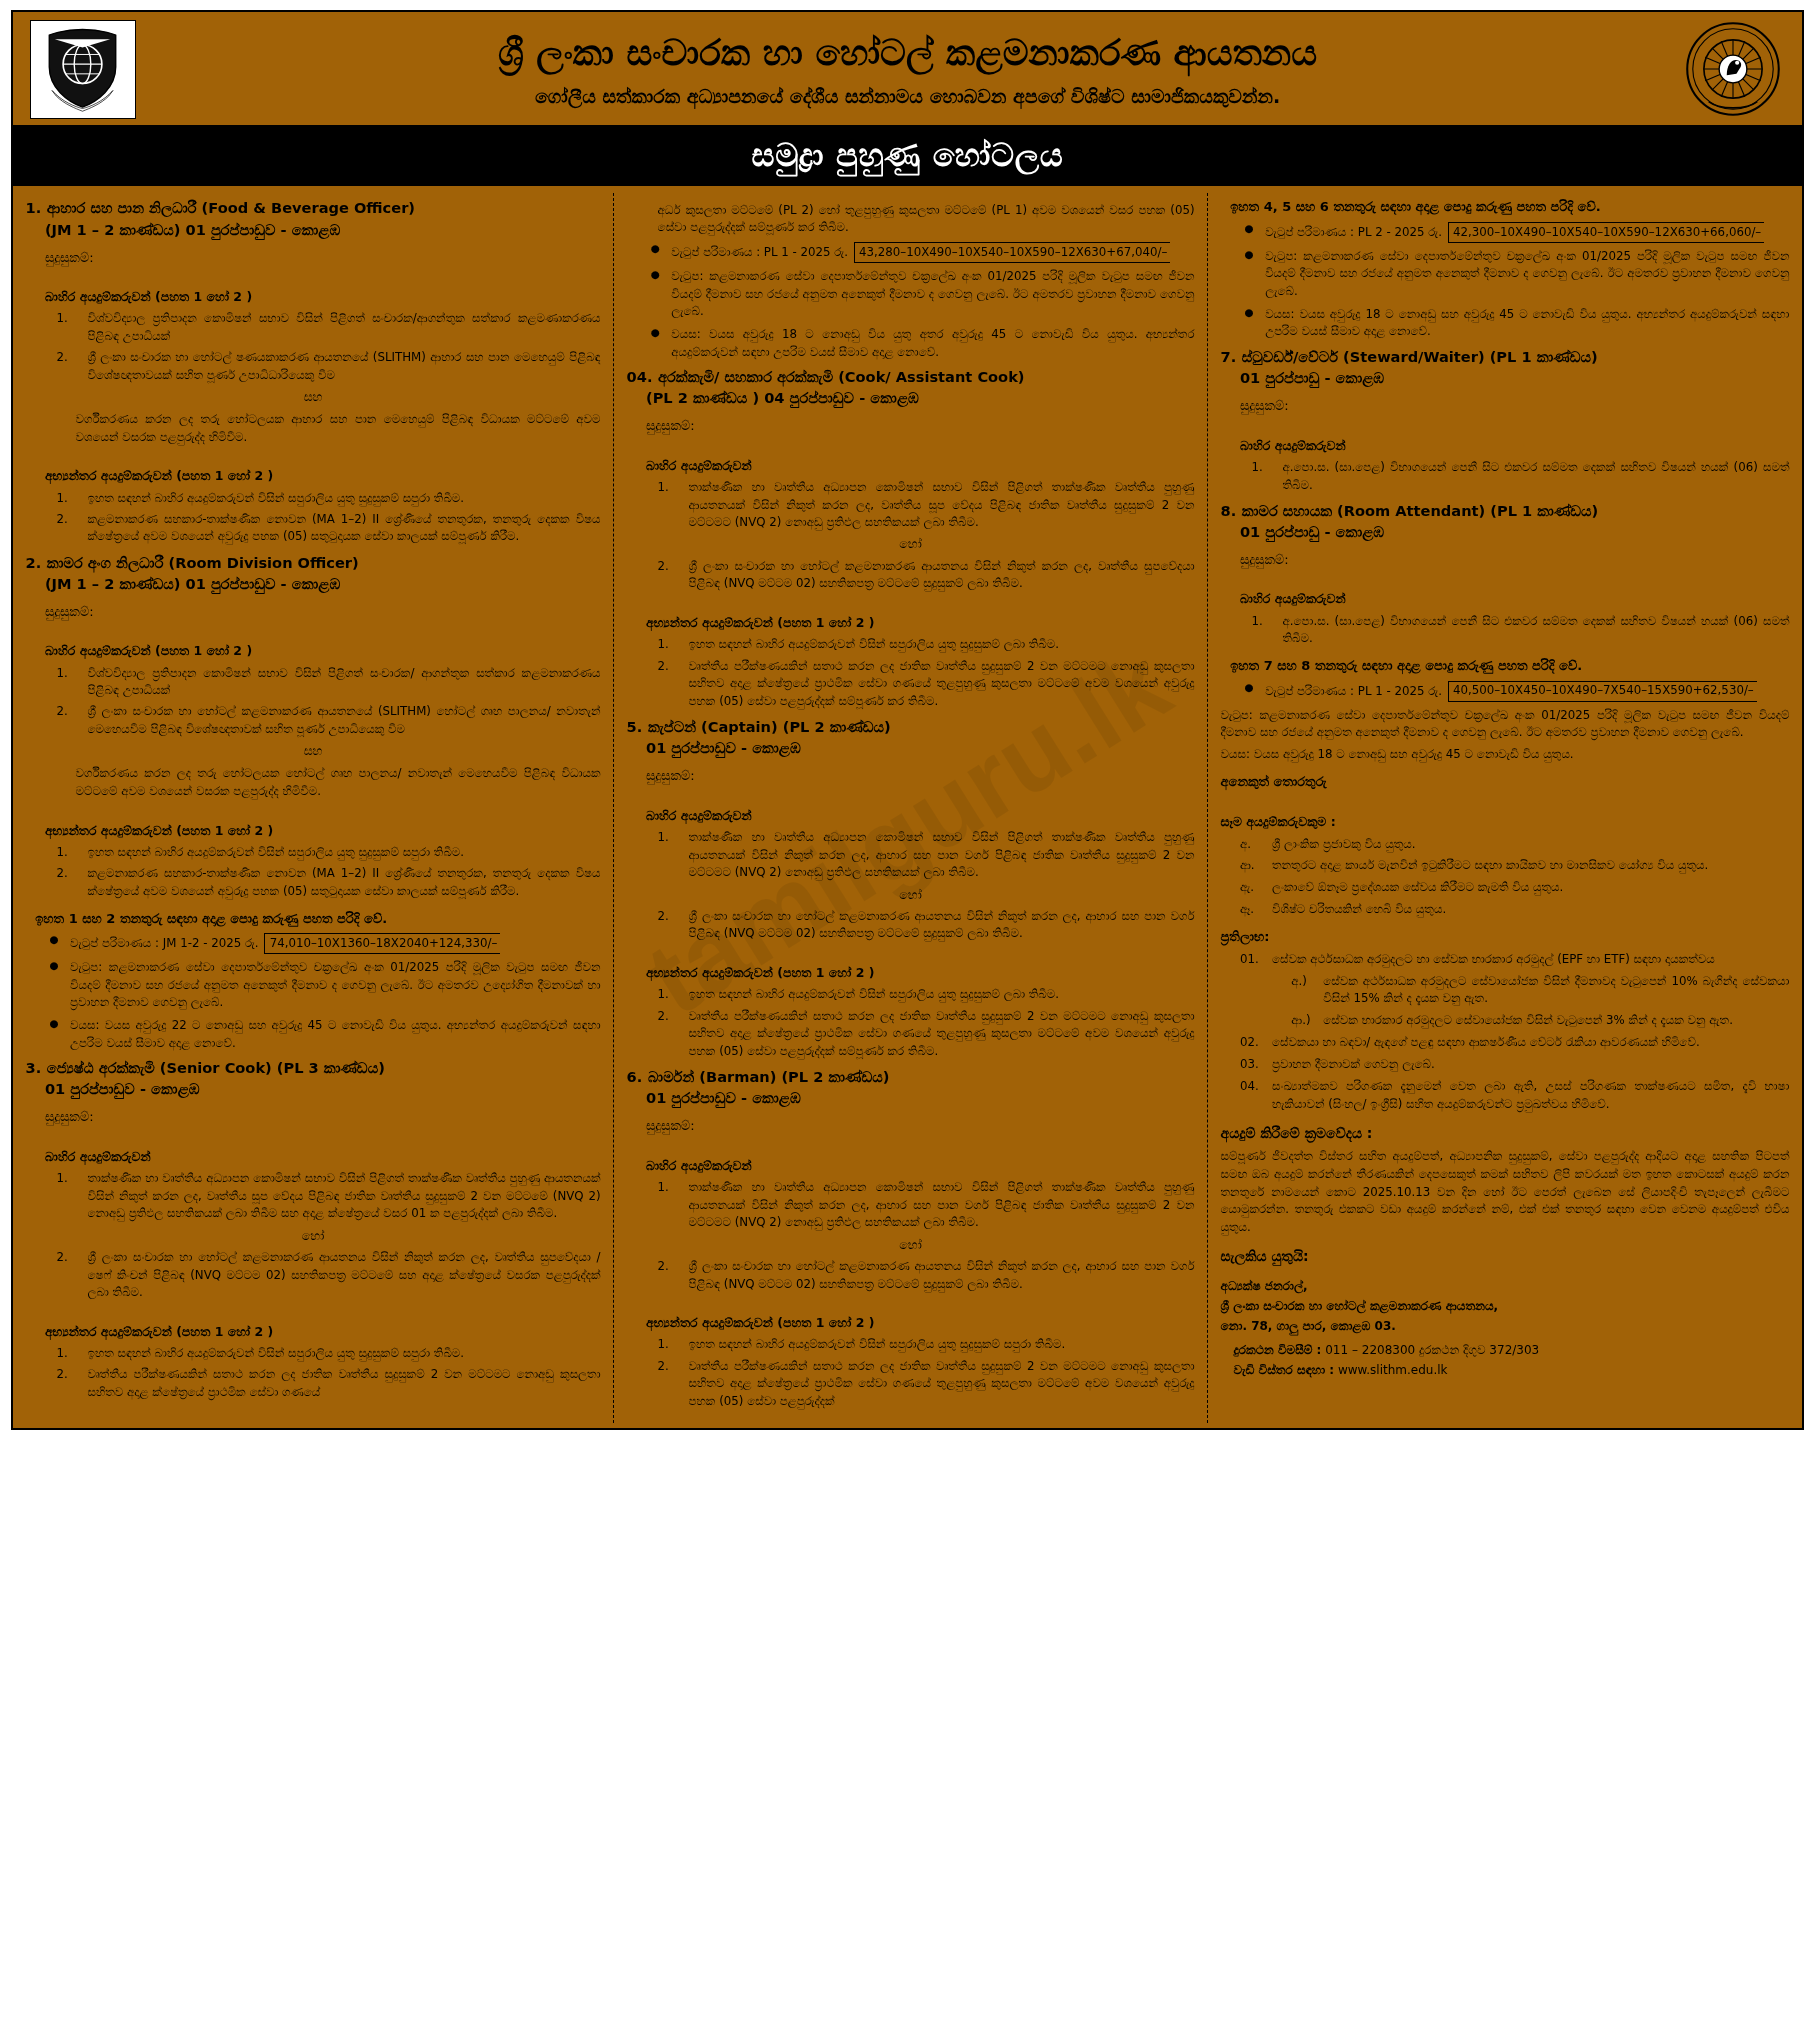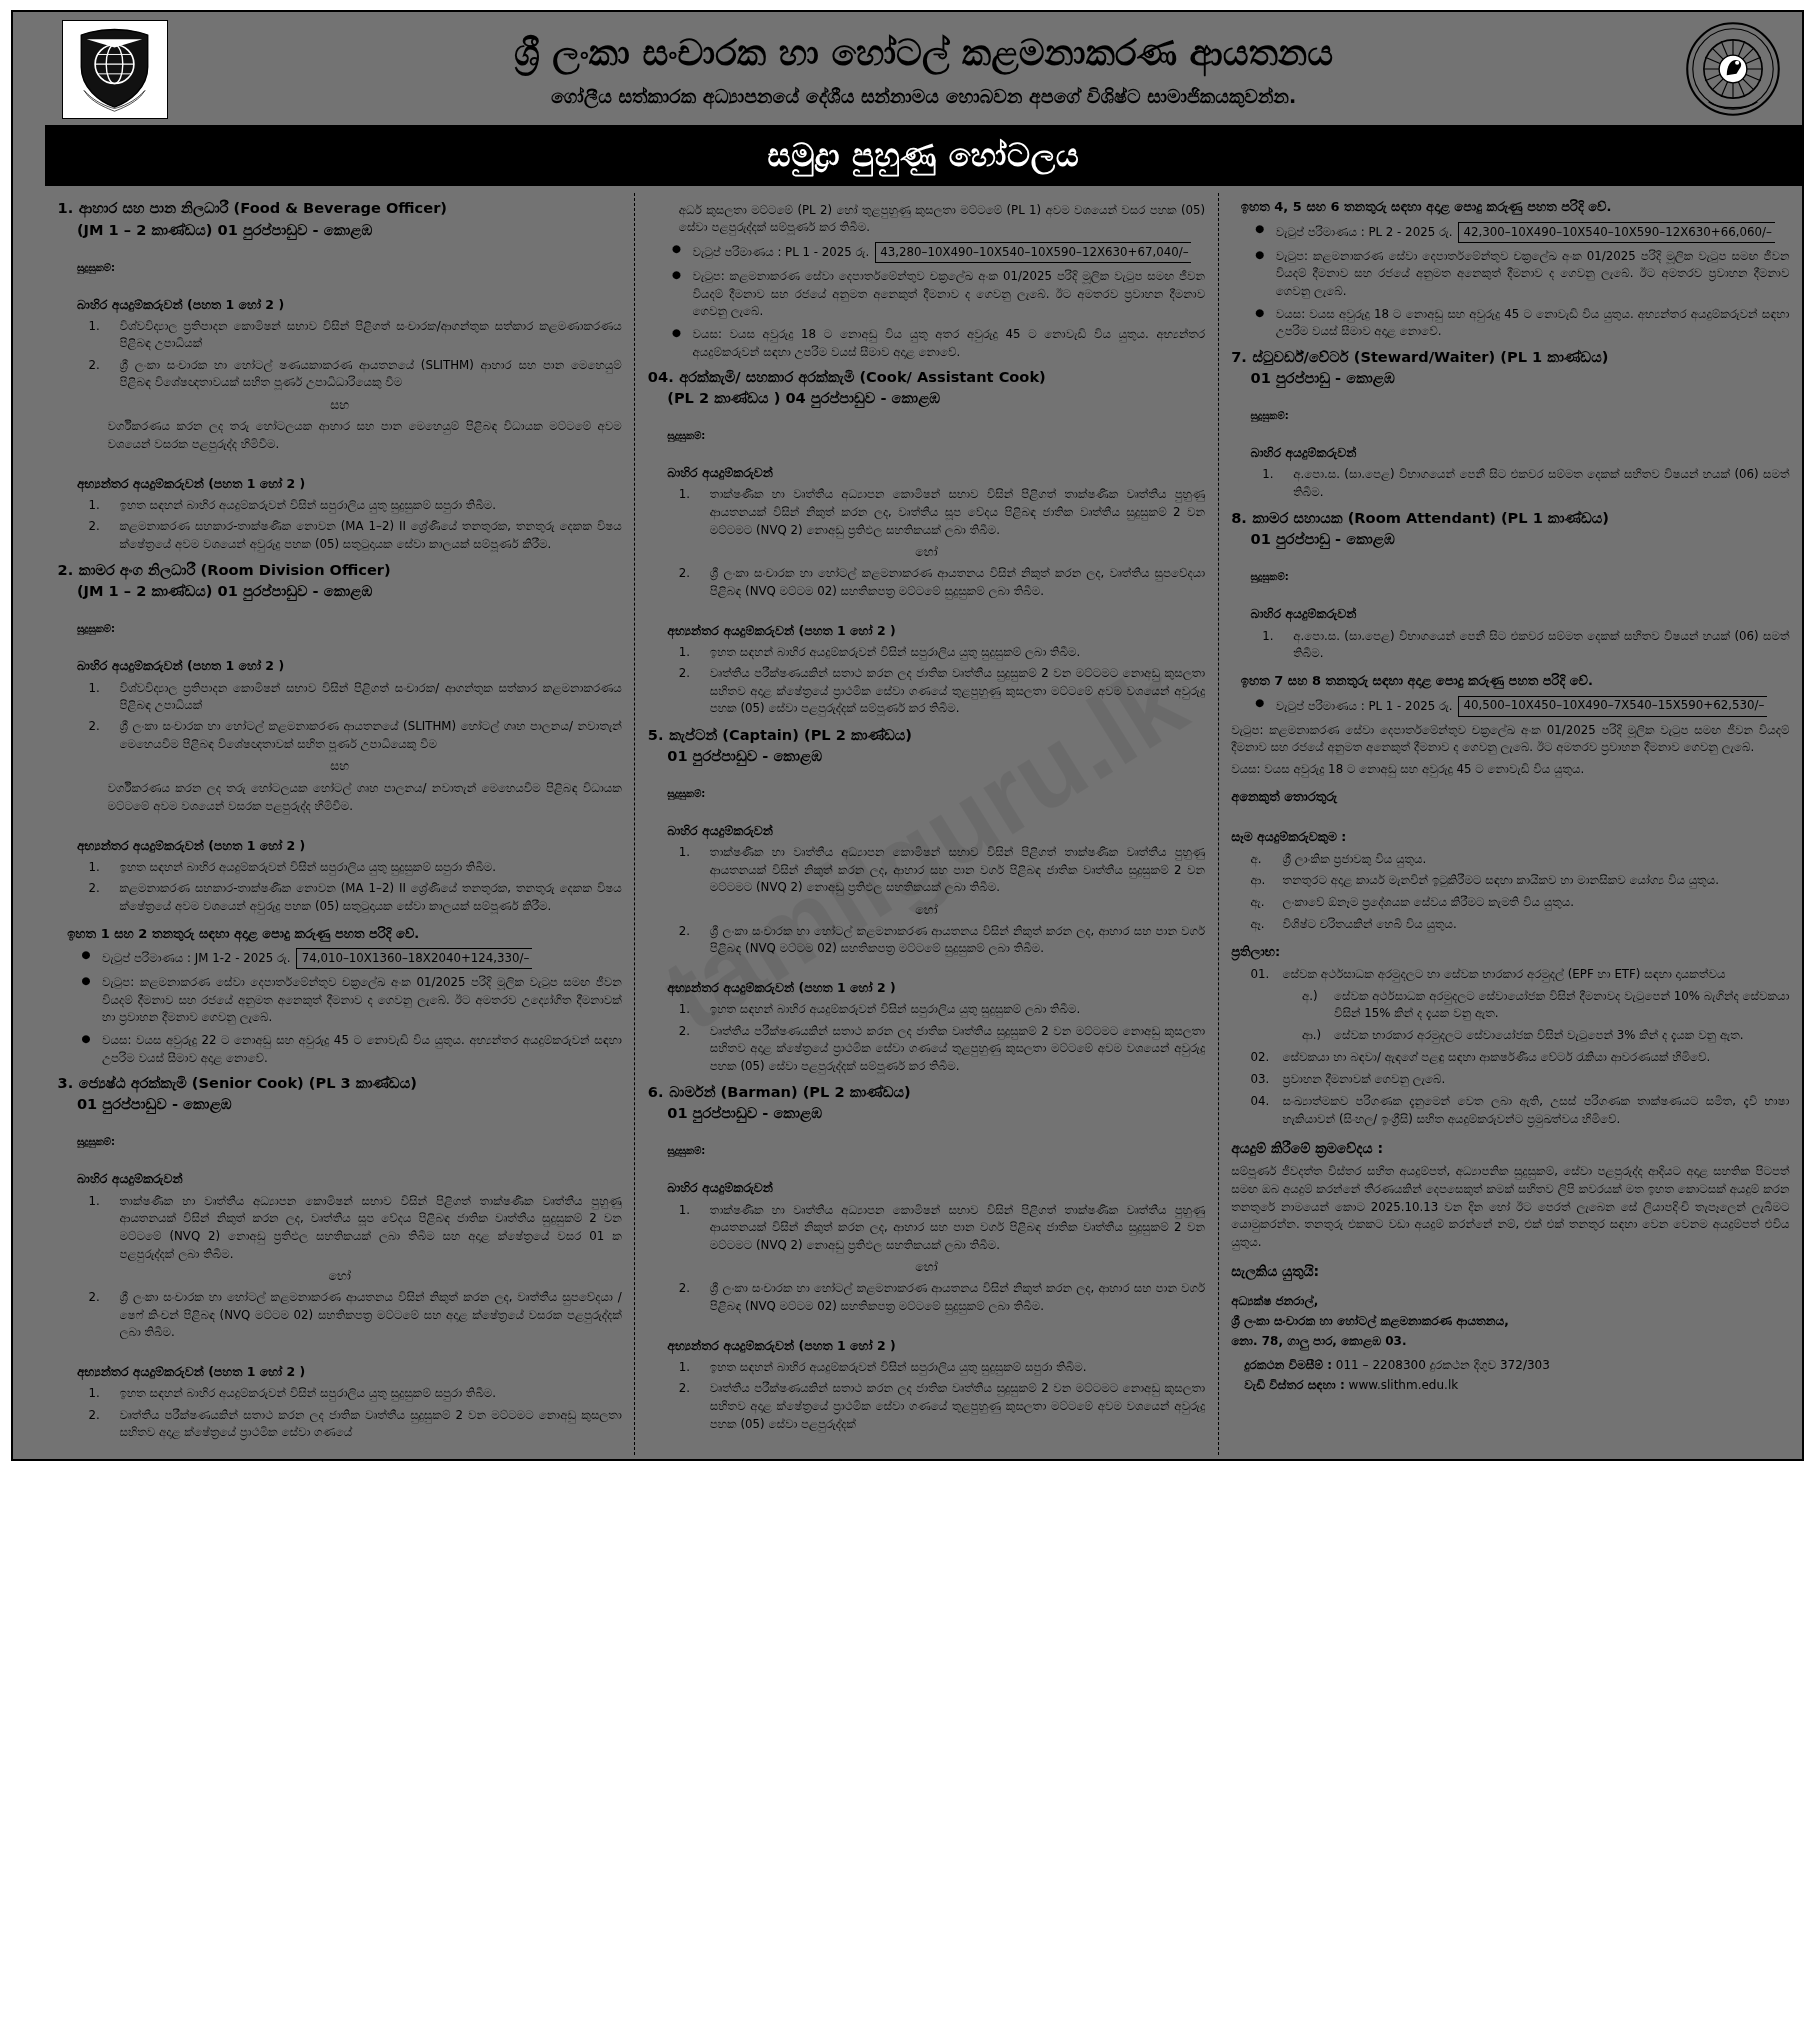--- a/index.html
+++ b/index.html
@@ -19,22 +19,21 @@
     background: #fff;
     position: relative;
     box-sizing: border-box;
     padding: 9.7px 11px 7px 11px;
   }
   .frame {
     border: 2.1px solid #000;
     box-sizing: border-box;
     width: 100%;
     position: relative;
-    background: #737373;
-    padding-left: 32px;
+    background: #a16207;
   }
   
   .header {
     display: flex;
     align-items: stretch;
     border-bottom: 2.1px solid #000;
     padding: 5.6px 7px 4.2px 7px;
     gap: 9.7px;
   }
   .logo-left {
@@ -131,23 +130,23 @@
   .post-name {
     flex: 1 1 auto;
   }
   .post-grade {
     font-size: 14.6px;
     font-weight: bold;
     margin-left: 19.4px;
     line-height: 1.5;
   }
   .sec-label {
-    font-weight: bold;
-    font-size: 10px;
-    margin-top: 19px;
+    font-weight: normal;
+    font-size: 13px;
+    margin-top: 7px;
     margin-left: 19.4px;
   }
   .sub-label {
     font-weight: bold;
     font-size: 12.5px;
     margin-top: 21px;
     margin-left: 19.4px;
   }
   ol.numlist {
     margin: 2.8px 0 2.8px 0;

